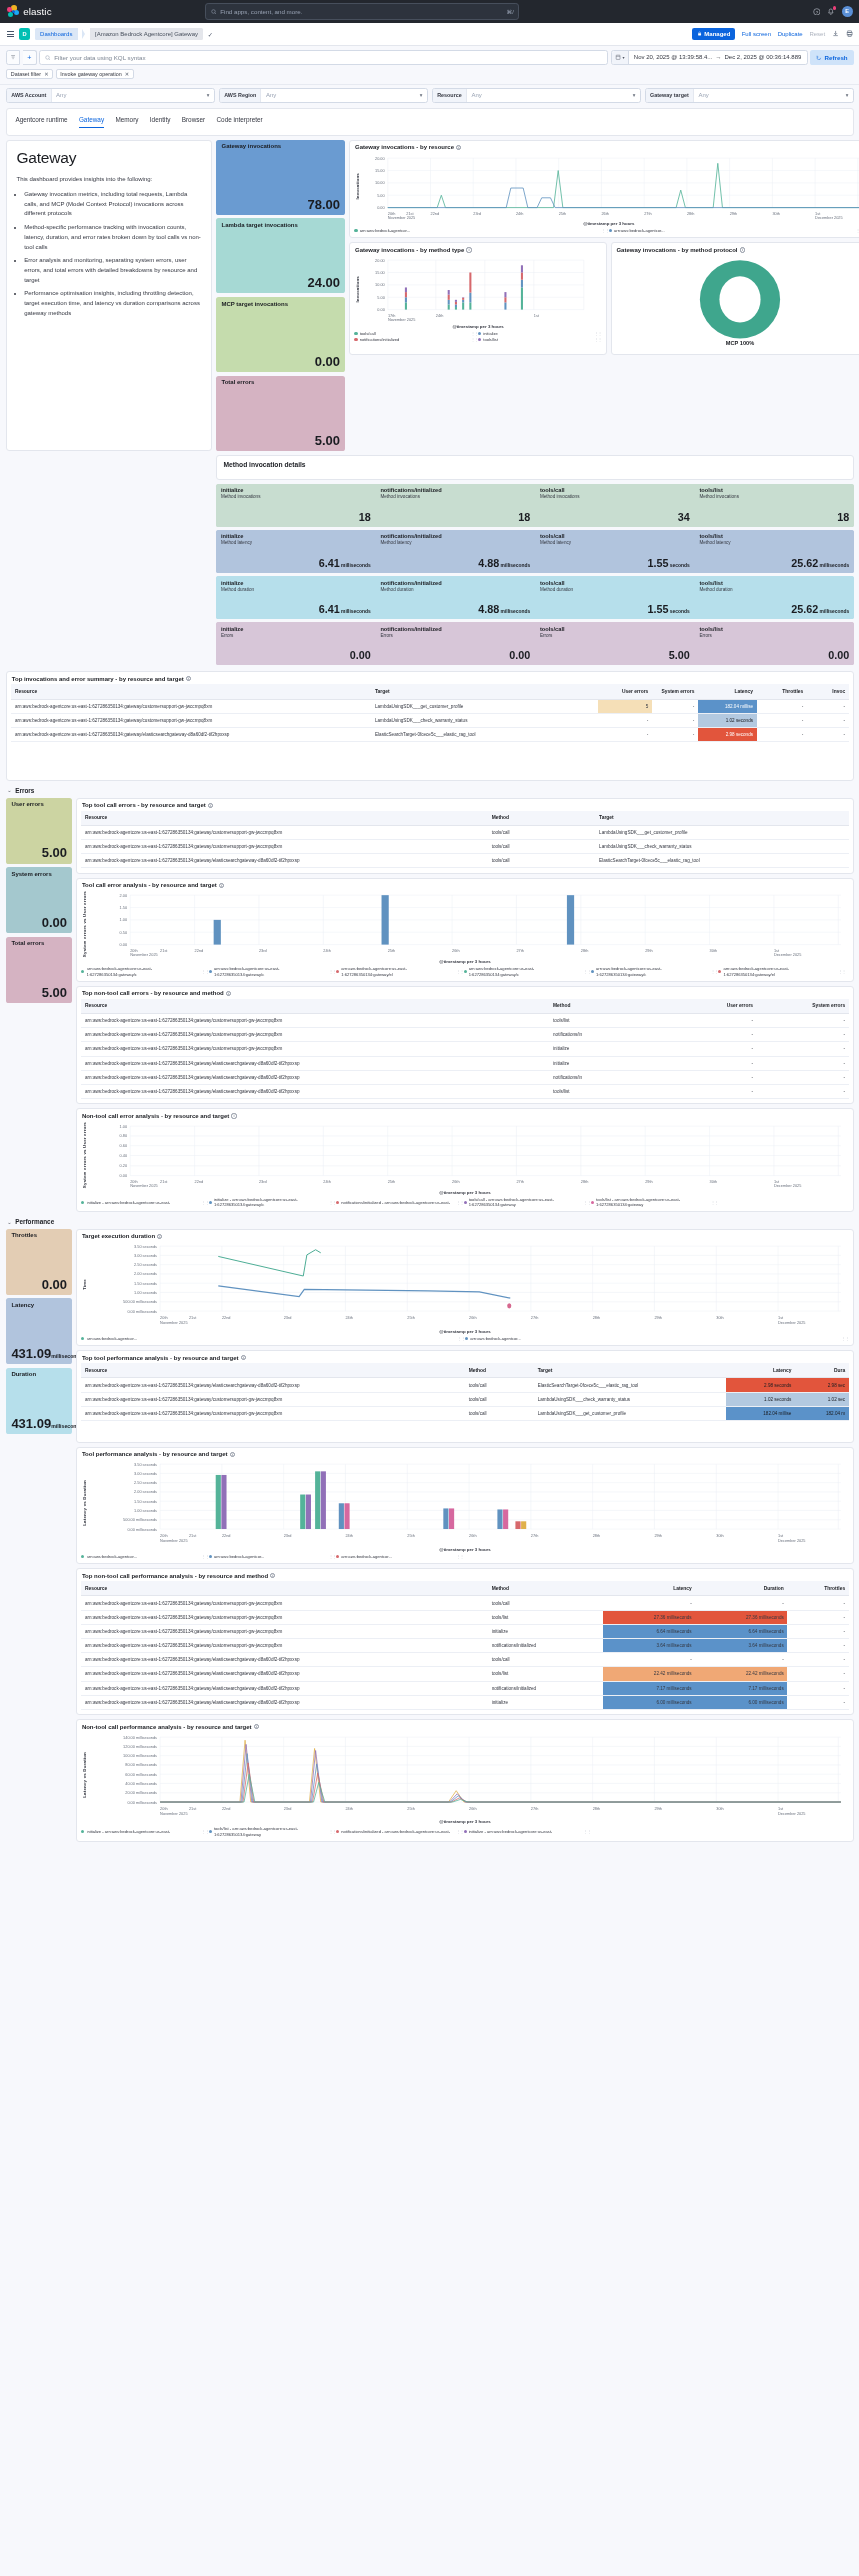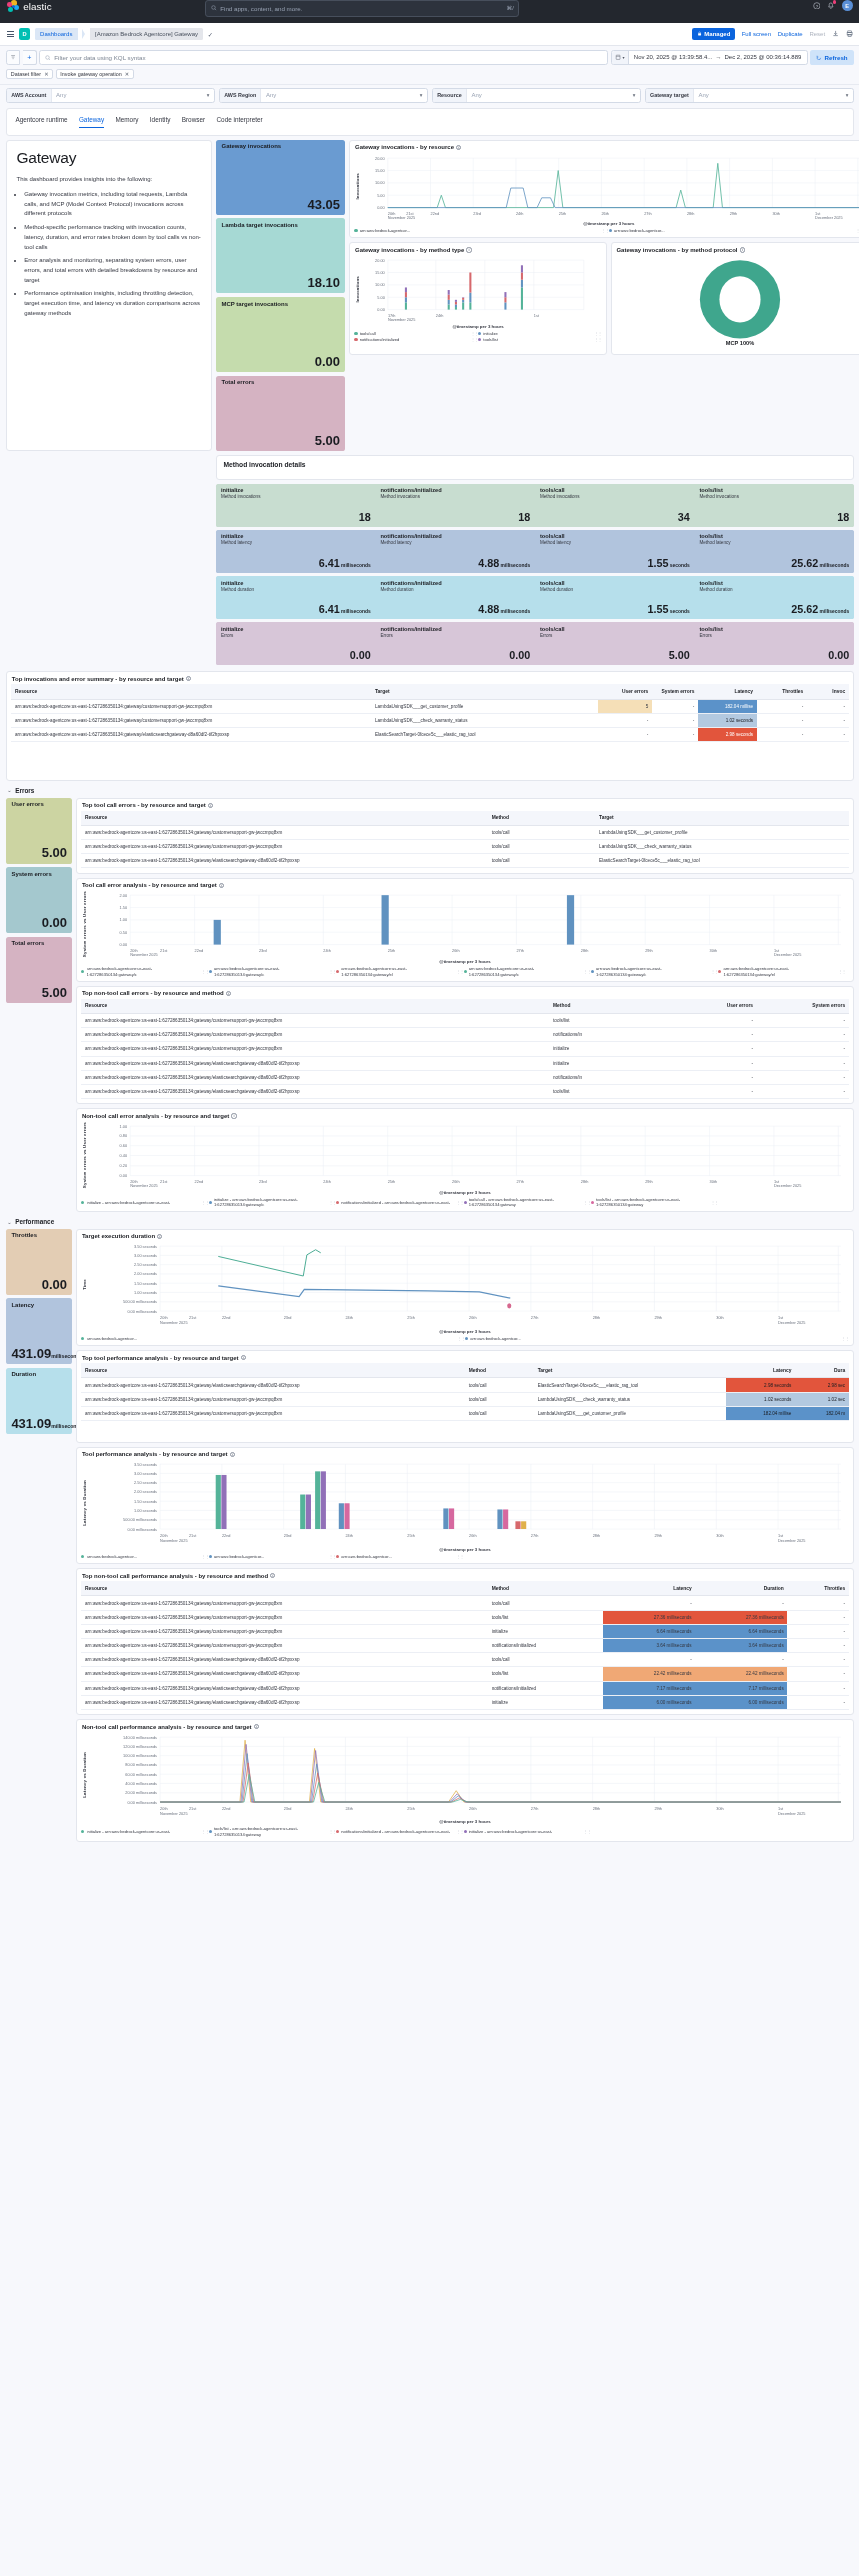--- a/index.html
+++ b/index.html
@@ -7,21 +7,21 @@
   body {
     font-family: "Liberation Sans", sans-serif;
     background: #f7f8fc;
     color: #1a1c21;
     font-size: 6.2px;
     -webkit-font-smoothing: antialiased;
   }
 
   
   .topnav {
-    height: 23px; background: #23272e; display: flex; align-items: flex-start;
+    height: 23px; background: #23272e; display: flex; align-items: center;
     padding: 0 7.2px; gap: 14px;
   }
   .brand { display: flex; align-items: center; gap: 3.6px; }
   .brand-word { color: #fff; font-size: 9.8px; letter-spacing: 0.1px; }
   .logo { width: 12.4px; height: 12.4px; position: relative; }
   .logo i { position: absolute; border-radius: 50%; display:block; }
   .logo .p1 { width: 5.7px; height: 5.7px; background: #f0b323; left: 4.1px; top: 0; }
   .logo .p2 { width: 4.6px;  height: 4.6px;  background: #ec3f79; left: 0; top: 2.1px; }
   .logo .p3 { width: 5.2px; height: 5.2px; background: #1ba9f5; left: 6.7px; top: 4.6px; }
   .logo .p4 { width: 5.2px; height: 5.2px; background: #00bfb3; left: 1px; top: 6.7px; }
@@ -368,25 +368,25 @@
           <li>Gateway invocation metrics, including total requests, Lambda calls, and MCP (Model Context Protocol) invocations across different protocols</li>
           <li>Method-specific performance tracking with invocation counts, latency, duration, and error rates broken down by tool calls vs non-tool calls</li>
           <li>Error analysis and monitoring, separating system errors, user errors, and total errors with detailed breakdowns by resource and target</li>
           <li>Performance optimisation insights, including throttling detection, target execution time, and latency vs duration comparisons across gateway methods</li>
         </ul>
     </div>
 
     <div class="tilecol" id="top-tiles">
         <div class="metric-tile" style="background: rgb(106, 155, 209); min-height: 75px;">
           <div class="mt">Gateway invocations</div>
-          <div class="mv">43.05</div>
+          <div class="mv">78.00</div>
         </div>
         <div class="metric-tile" style="background: rgb(166, 217, 212); min-height: 75px;">
           <div class="mt">Lambda target invocations</div>
-          <div class="mv">18.10</div>
+          <div class="mv">24.00</div>
         </div>
         <div class="metric-tile" style="background: rgb(197, 220, 173); min-height: 75px;">
           <div class="mt">MCP target invocations</div>
           <div class="mv">0.00</div>
         </div>
         <div class="metric-tile" style="background: rgb(213, 179, 194); min-height: 75px;">
           <div class="mt">Total errors</div>
           <div class="mv">5.00</div>
         </div>
       </div>

